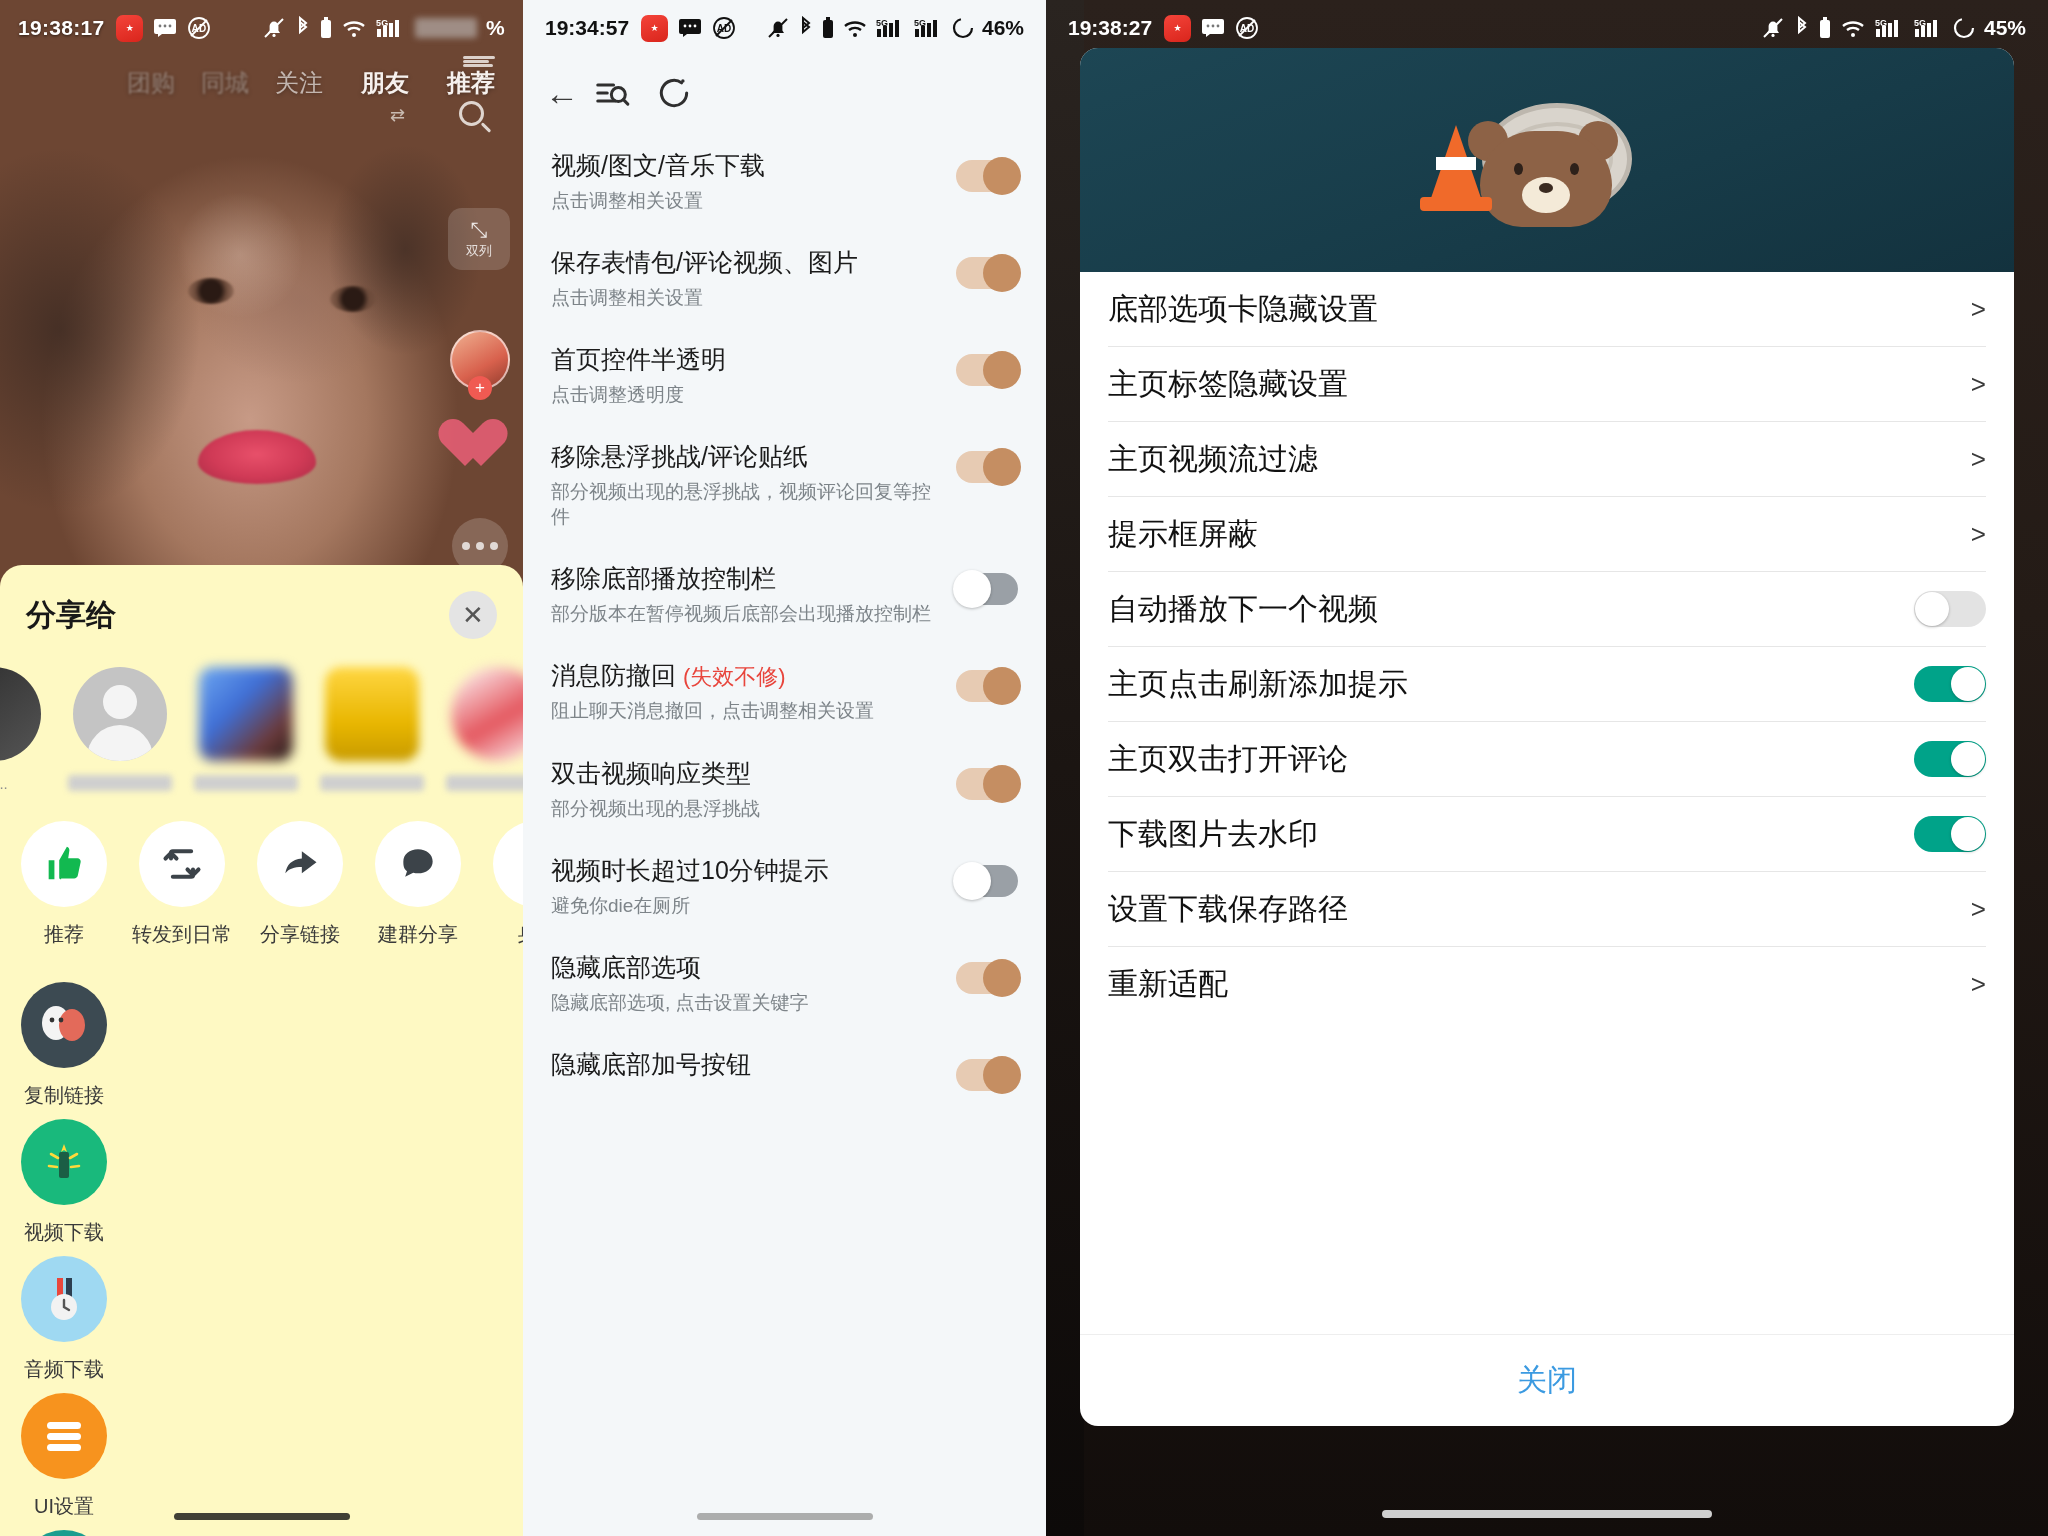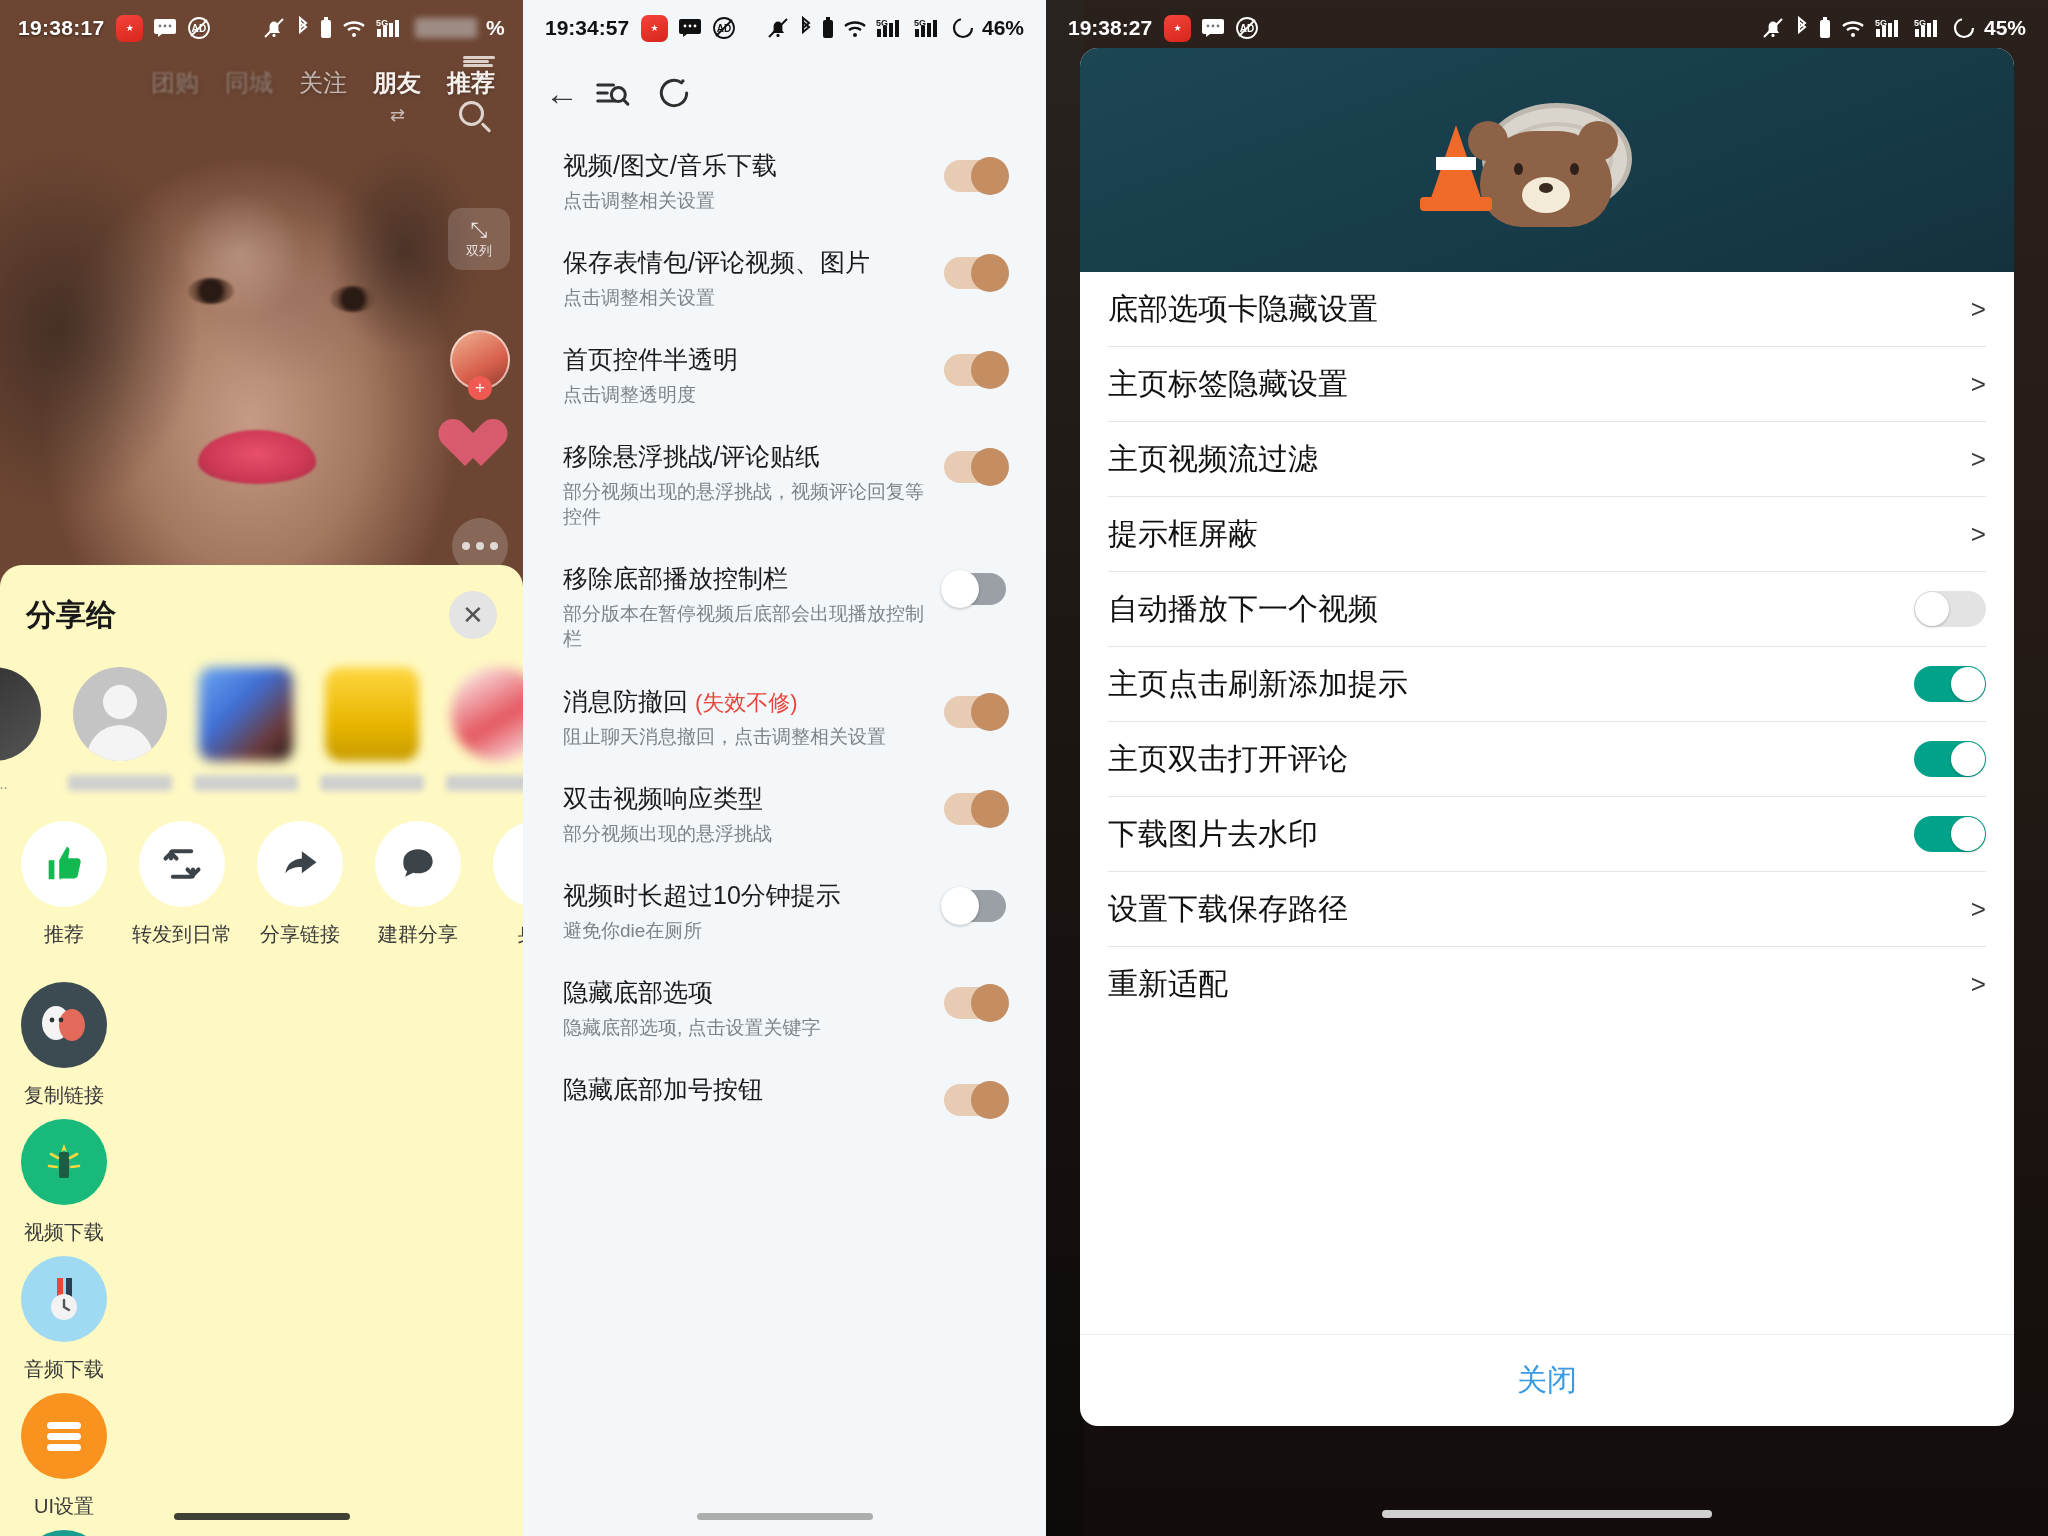--- a/index.html
+++ b/index.html
@@ -42,21 +42,21 @@
 
   .p1-nav { position:absolute; top:56px; left:0; right:0; height:62px; display:flex; align-items:flex-end; z-index:6; padding:0 28px;flex-direction:column; }
   .p1-nav .hamb { width:32px; height:22px; display:flex; flex-direction:column; justify-content:space-between; opacity:.85;}
   .p1-nav .hamb i{ display:block; height:3px; background:#f0eae6; border-radius:2px;}
   .p1-nav .hamb i:nth-child(1){width:32px}
   .p1-nav .hamb i:nth-child(2){width:26px}
   .p1-nav .hamb i:nth-child(3){width:30px}
   .p1-tabs { display:flex; align-items:center; gap:26px; margin-left:34px; }
   .p1-tab { position:relative; font-size:24px; color:rgba(255,255,255,.62); font-weight:500; text-shadow:0 1px 4px rgba(0,0,0,.35);}
   .p1-tab.dim { color:rgba(210,205,200,.45); filter:blur(1.3px); }
-  .p1-tab.active { color:#f6f1ee; font-weight:600;}
+  .p1-tab.active { color:#f6f1ee; font-weight:600;margin-left:12px;}
   .p1-search { margin-left:auto; width:38px; height:38px; position:relative; opacity:.92;}
   .p1-search .circ { position:absolute; width:25px;height:25px;border:3px solid #e9e2dd;border-radius:50%;top:2px;left:2px;}
   .p1-search .hndl { position:absolute; width:12px;height:3px;background:#e9e2dd;border-radius:2px;transform:rotate(45deg); top:27px; left:23px;}
   .p1-subarrow { position:absolute; top:104px; left:390px; color:rgba(240,235,230,.7); font-size:18px; z-index:6;}
 
   .float-chip { position:absolute; left:448px; top:208px; width:62px; height:62px; border-radius:14px; background:rgba(255,255,255,.16); display:flex; flex-direction:column; align-items:center; justify-content:center; gap:2px; z-index:5;}
   .float-chip .gl { color:rgba(255,255,255,.85); font-size:21px; line-height:1;}
   .float-chip .lb { color:rgba(255,255,255,.8); font-size:13px; }
   .avatar-float { position:absolute; left:450px; top:330px; width:60px;height:60px;border-radius:50%; border:2px solid rgba(255,255,255,.6); background:linear-gradient(150deg,#f0b090,#d8614d 60%,#8f3b2c); z-index:5;}
   .avatar-plus { position:absolute; left:468px; top:376px; width:24px;height:24px;border-radius:50%;background:#f05a52;color:#fff;font-size:17px;line-height:24px;text-align:center;z-index:6;}
@@ -108,21 +108,21 @@
   .p2-status .sb-right{ margin-left:auto; display:flex; gap:8px; align-items:center;}
   .p2-head { display:flex; align-items:flex-start; padding:12px 22px 16px; gap:14px;}
   .back-arrow { font-size:34px; color:#3b3b3b; line-height:1; margin-top:8px;}
   .p2-titles { flex:1; text-align:center; }
   .p2-title { font-size:30px; font-weight:700; color:#111; letter-spacing:.2px;}
   .p2-sub { font-size:19px; color:#8b9196; margin-top:2px;}
   .p2-head-icons{ display:flex; gap:24px; align-items:center; margin-top:6px;}
   .hi { width:38px; height:38px; position:relative;}
 
   .p2-list { padding:6px 0 0;}
-  .p2-item { display:flex; align-items:flex-start; padding:16px 40px 18px; gap:14px;}
+  .p2-item { display:flex; align-items:flex-start; padding:16px 28px 18px; gap:14px;}
   .p2-item .txt { flex:1; min-width:0;}
   .p2-item .t1 { font-size:25px; color:#1b1b1b; line-height:1.24;}
   .p2-item .t1 .warn { color:#e8453c; font-size:22px;}
   .p2-item .t2 { font-size:19px; color:#7d8489; margin-top:7px; line-height:1.32;}
   .sw { width:62px; height:32px; border-radius:16px; position:relative; flex:0 0 62px; margin-top:10px;}
   .sw .knob { position:absolute; width:38px;height:38px;border-radius:50%; top:-3px; }
   .sw.on { background:#e7cbb3; }
   .sw.on .knob { right:-3px; background:#c58e62;}
   .sw.off { background:#9aa0a6; }
   .sw.off .knob { left:-3px; background:#ffffff; box-shadow:0 1px 3px rgba(0,0,0,.25);}

